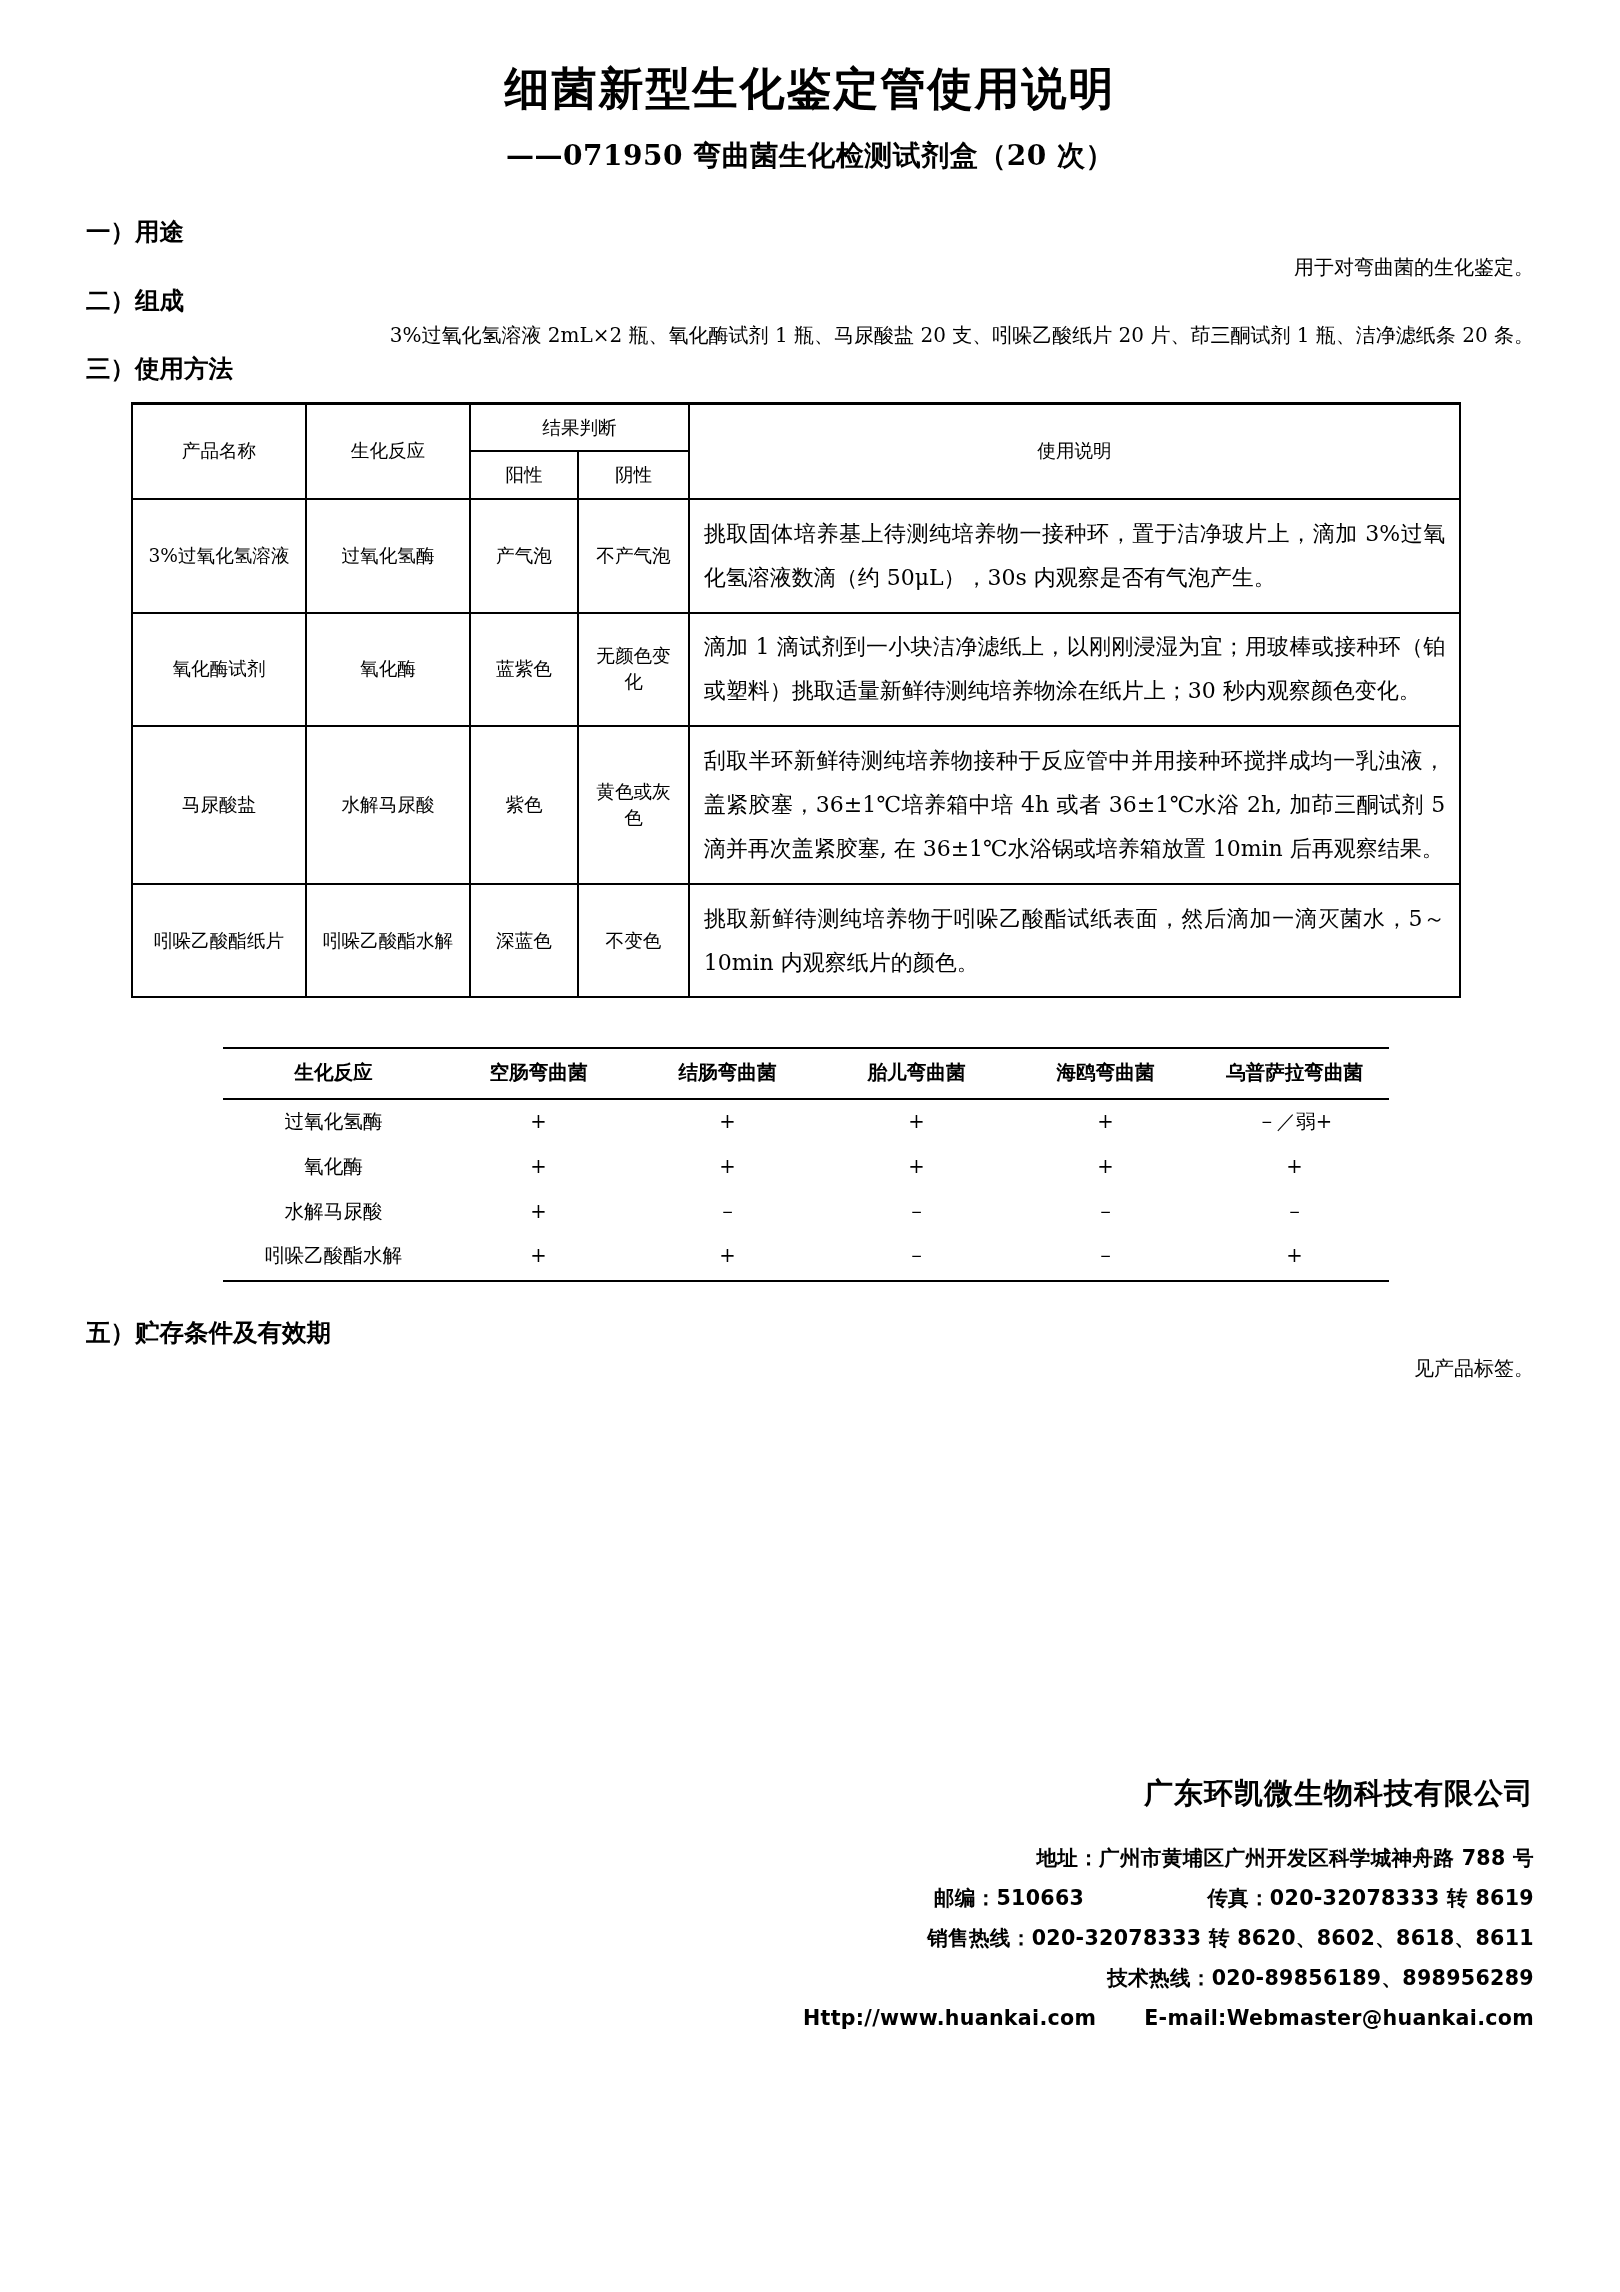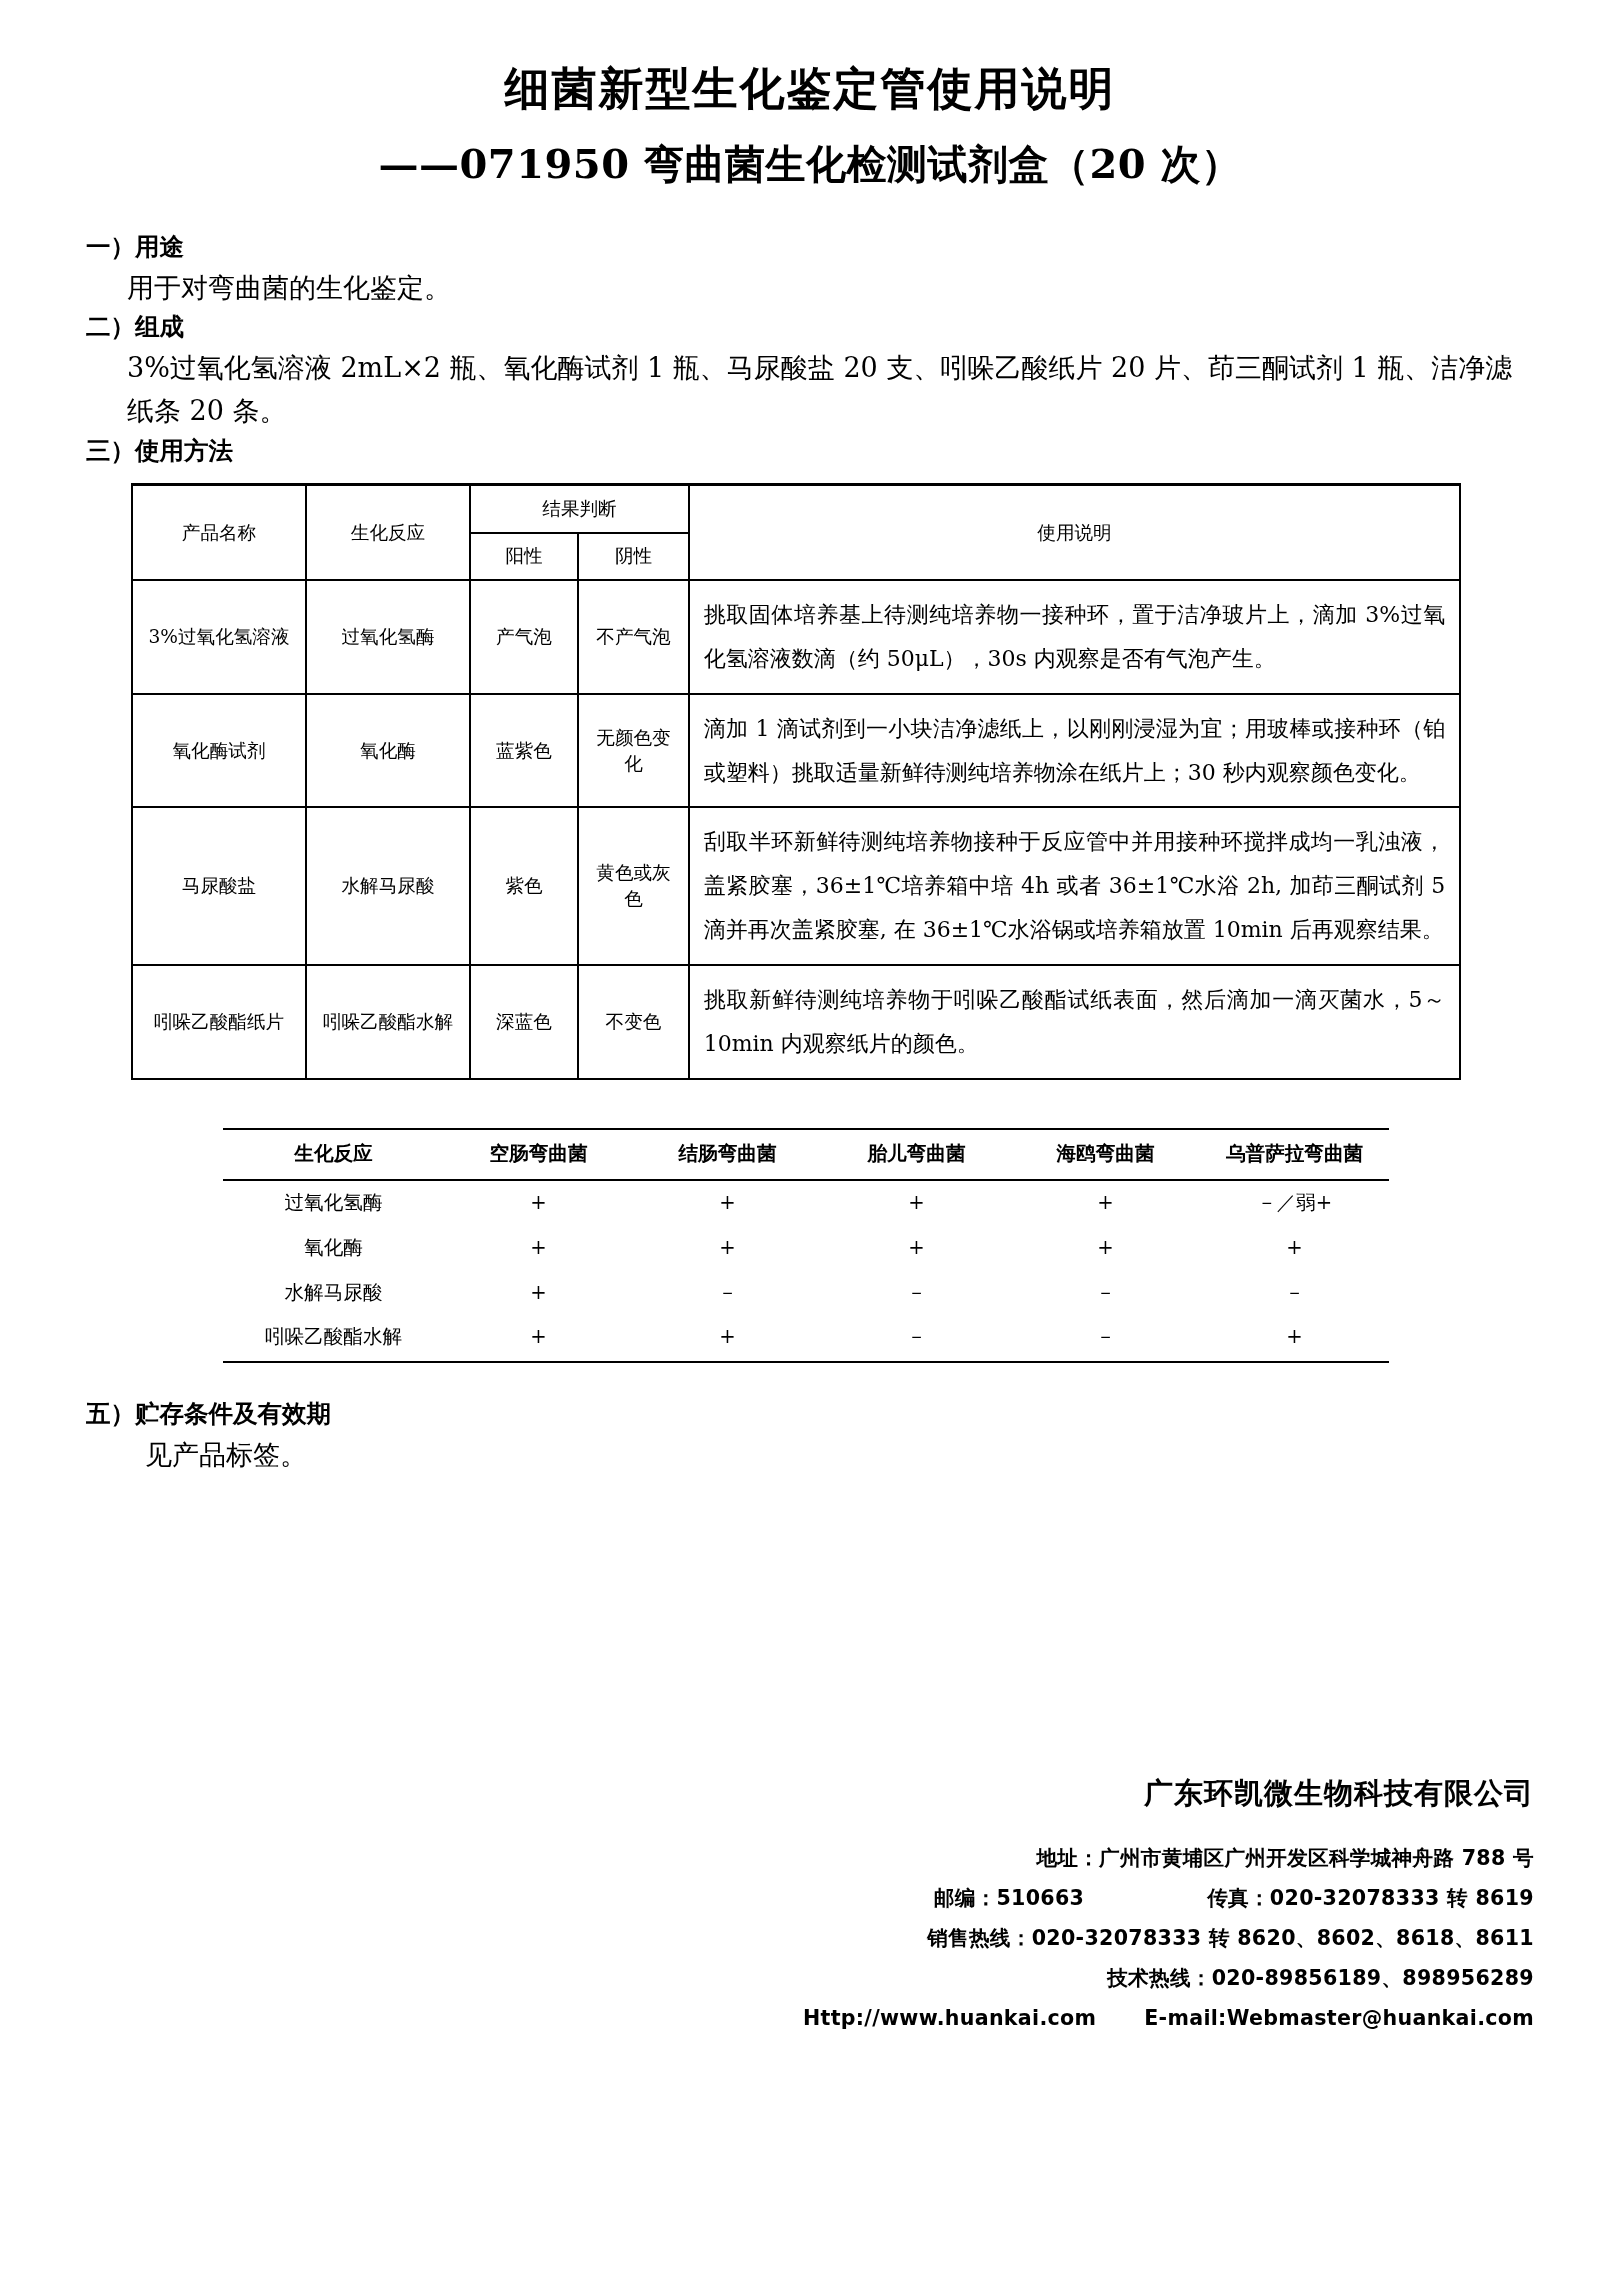--- a/index.html
+++ b/index.html
@@ -32,40 +32,41 @@
     font-weight: bold;
     font-size: 45px;
     letter-spacing: 2px;
     margin: 21.6px 0 0 0;
     line-height: 1.25;
   }
   .doc-subtitle {
     text-align: center;
     font-family: "DejaVu Serif", "Liberation Serif", serif;
     font-weight: bold;
-    font-size: 40px;
+    font-size: 28px;
     letter-spacing: 0.5px;
     margin: 21.6px 0 0 0;
     line-height: 1.3;
   }
 
   
   .sec-head {
     font-family: "DejaVu Sans", "Liberation Sans", sans-serif;
     font-weight: bold;
     font-size: 24.5px;
     margin: 0 0 0 0;
     padding: 0;
     line-height: 1.5;
   }
   .sec-body {
     font-family: "DejaVu Serif", "Liberation Serif", serif;
-    font-size: 27px;
+    font-size: 20px;
     line-height: 1.6;
     padding-left: 41px;
+    text-align: right;
   }
   .sec-body.indent2 { padding-left: 59px; }
   .gap-1 { height: 13.7px; }
   .gap-2 { height: 17.6px; }
 
   
   .tbl-wrap { padding-left: 45px; padding-right: 39px; }
   table.main {
     border-collapse: collapse;
     width: 1328px;

